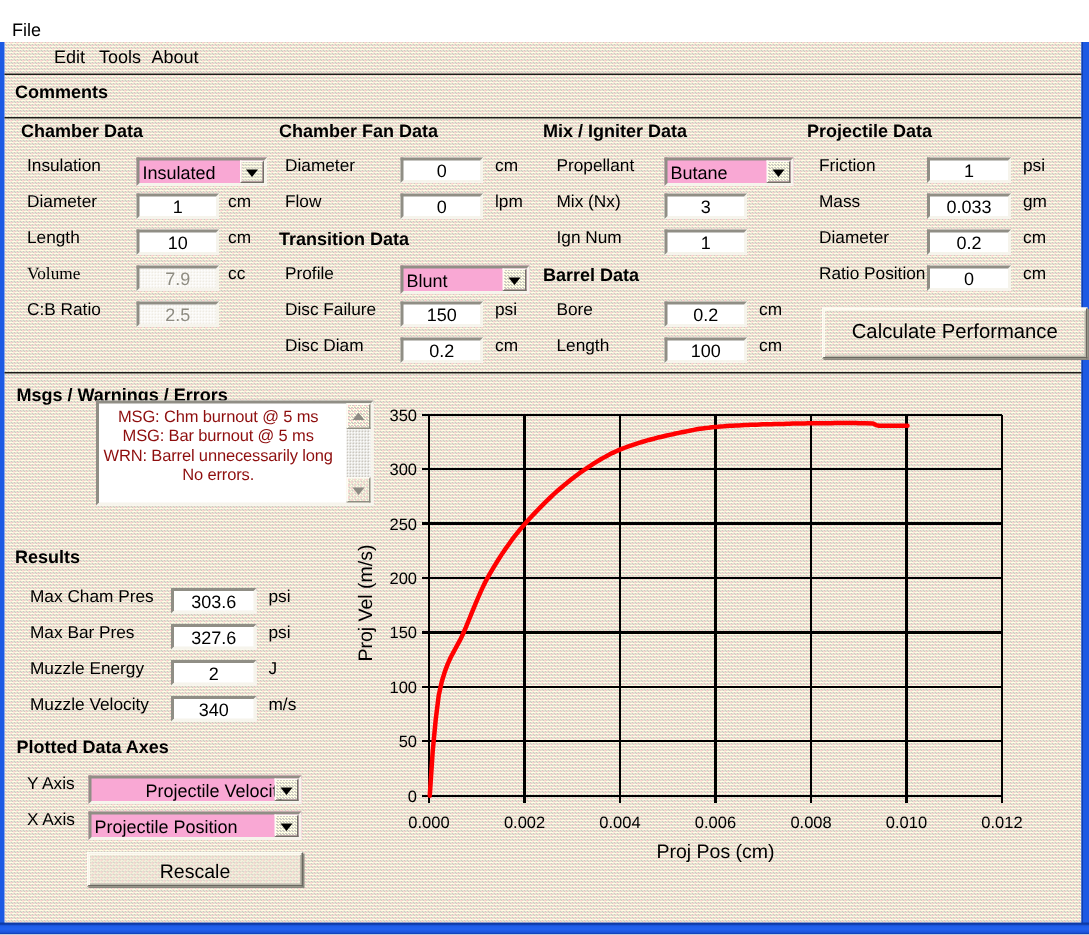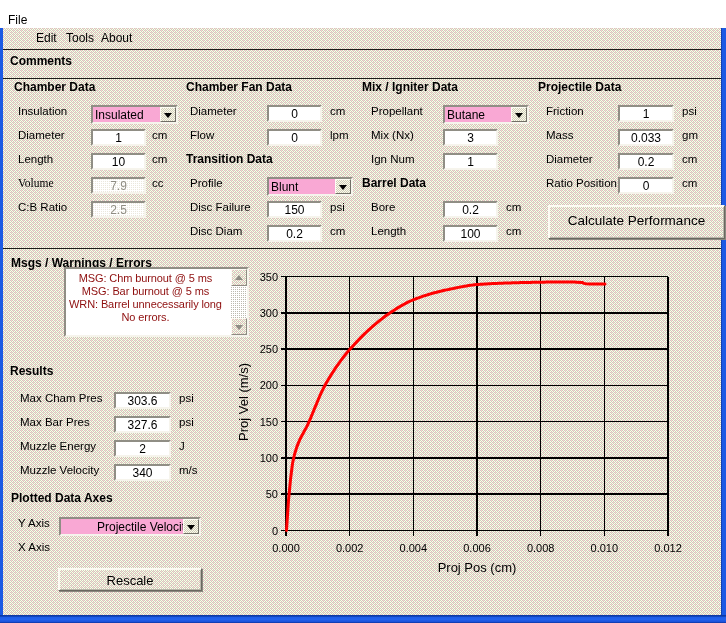--- a/index.html
+++ b/index.html
@@ -135,20 +135,21 @@
  <div class="inp" style="left:114px; top:440px; width:57px; height:17px;">2</div>
  <div class="lbl" style="left:179px; top:442px;">J</div>
  <div class="lbl" style="left:20px; top:466px;">Muzzle Velocity</div>
  <div class="inp" style="left:114px; top:464px; width:57px; height:17px;">340</div>
  <div class="lbl" style="left:179px; top:466px;">m/s</div>
 
  <div class="hdr" style="left:11px; top:492px;">Plotted Data Axes</div>
  <div class="lbl" style="left:18px; top:519px;">Y Axis</div>
  <div class="dd" style="left:59px; top:517px; width:142px; height:19px;padding-left:36px;">Projectile Velocity<span class="btn"></span></div>
  <div class="lbl" style="left:18px; top:543px;">X Axis</div>
+ <div class="dd" style="left:59px; top:541px; width:142px; height:19px;">Projectile Position<span class="btn"></span></div>
  <div class="pbtn dither" style="left:58px; top:568px; width:144px; height:23px; font-size:13px; line-height:24px;">Rescale</div>
 
  <svg style="position:absolute; left:230px; top:250px;" width="480" height="340" viewBox="0 0 480 340">
    <g stroke="#000" stroke-width="1.5" shape-rendering="crispEdges">
 <line x1="56.00" y1="26.5" x2="56.00" y2="280.5"></line>
 <line x1="56.00" y1="280.5" x2="56.00" y2="285.5"></line>
 <line x1="119.67" y1="26.5" x2="119.67" y2="280.5"></line>
 <line x1="119.67" y1="280.5" x2="119.67" y2="285.5"></line>
 <line x1="183.33" y1="26.5" x2="183.33" y2="280.5"></line>
 <line x1="183.33" y1="280.5" x2="183.33" y2="285.5"></line>

